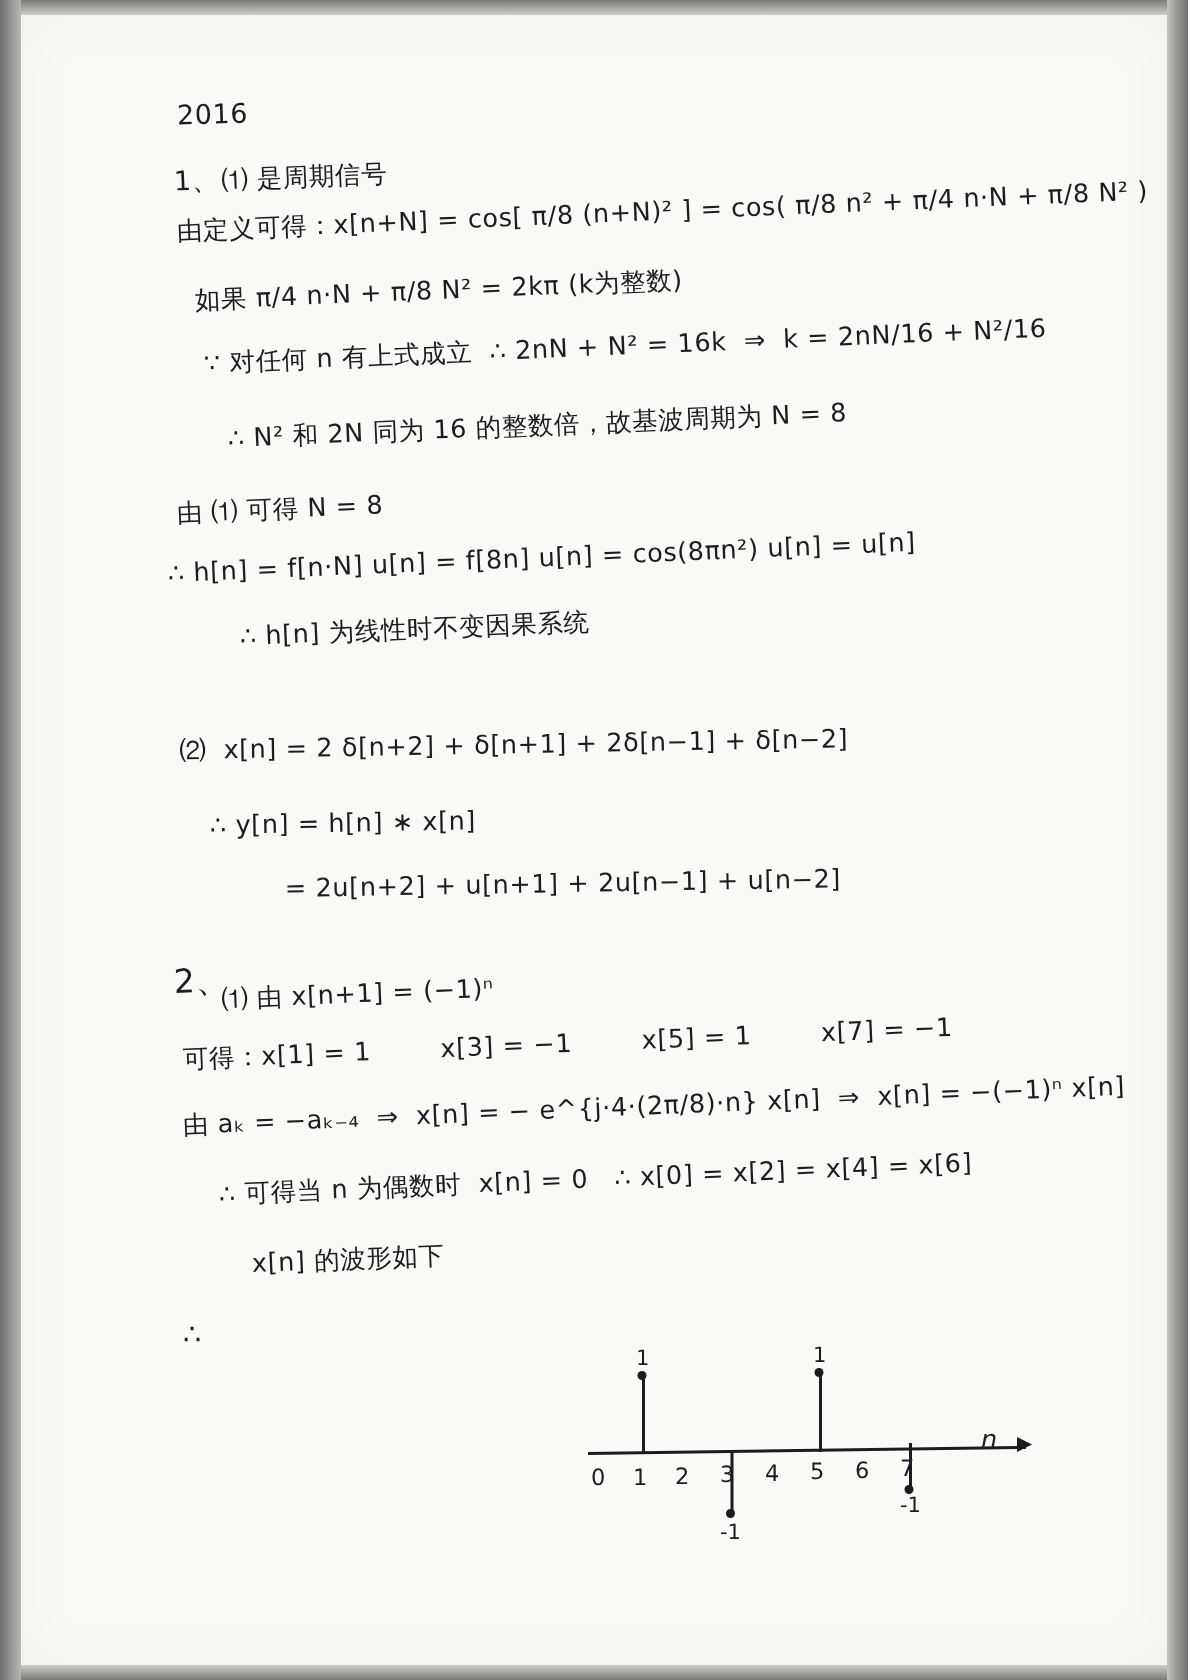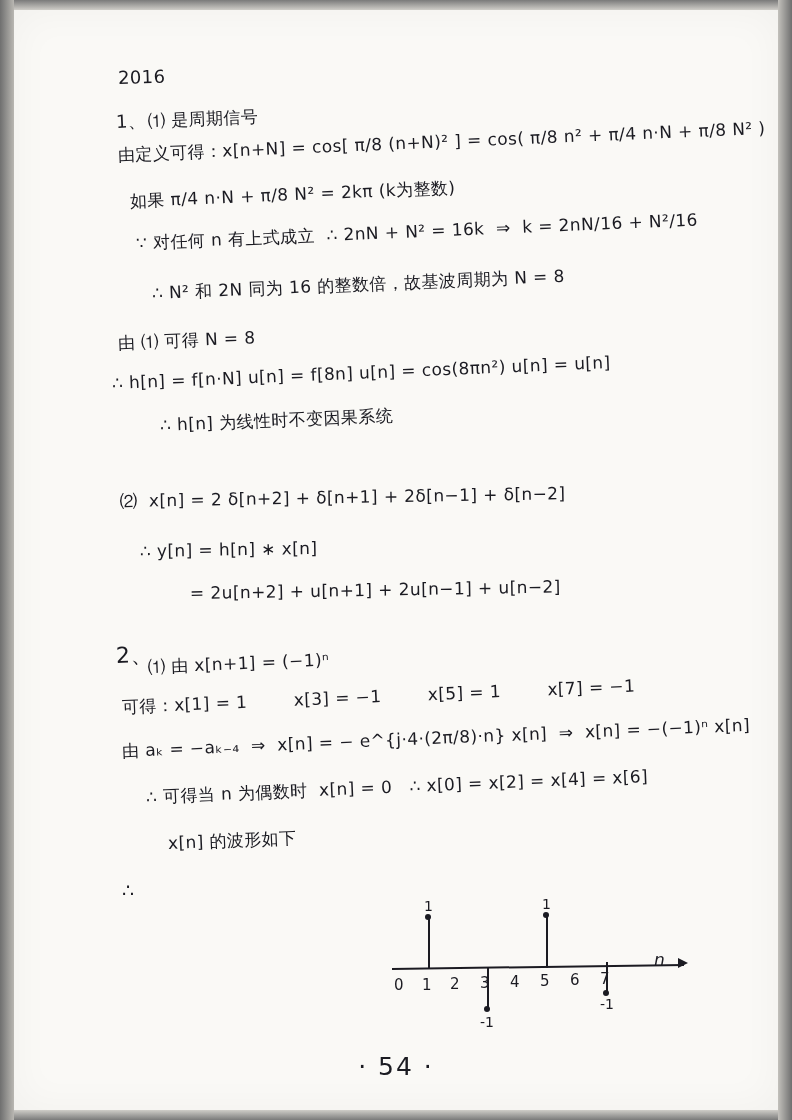--- a/index.html
+++ b/index.html
@@ -211,14 +211,13 @@
     <div class="dot" style="left:92px; top:106px;"></div>
     <div class="stem-label" style="left:88px; top:114px;">-1</div>
 
     <div class="stem" style="left:214px; top:62px; height:32px;"></div>
     <div class="dot" style="left:211px; top:90px;"></div>
     <div class="stem-label" style="left:208px; top:96px;">-1</div>
 
     <div class="axis-name" style="left:262px; top:50px;">n</div>
   </div>
 
-  <div class="pagenum">· 54 ·</div>
 </div>
 
 </body></html>

